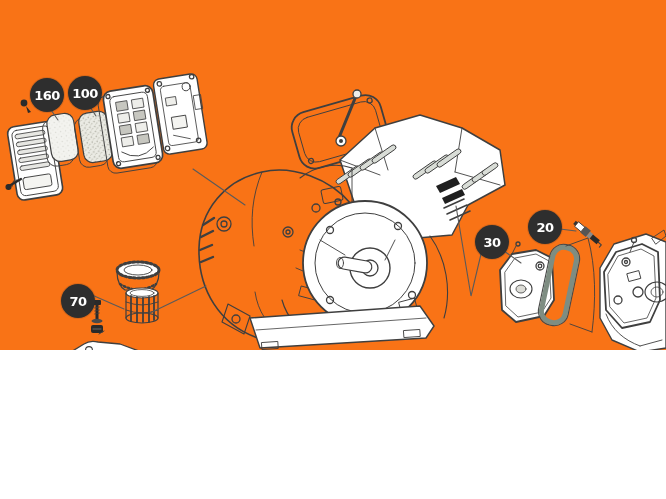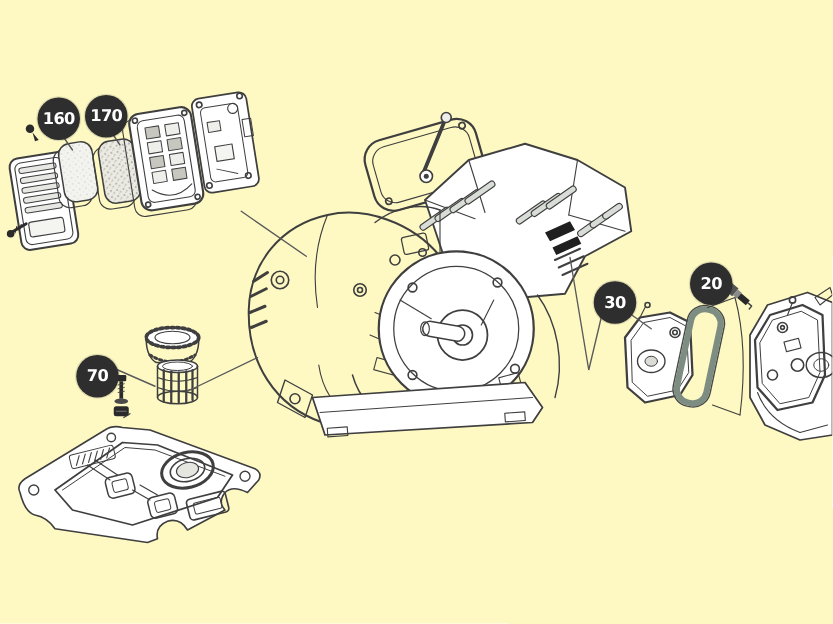--- a/index.html
+++ b/index.html
@@ -1,32 +1,32 @@
 <!DOCTYPE html>
 <html><head>
 <meta charset="utf-8">
 <style>
   html,body{margin:0;padding:0;background:#ffffff;}
   #screenshot{
-    position:relative;width:666px;height:499px;background:#fef9c3;overflow:hidden;
+    position:relative;width:666px;height:350px;background:#f97316;overflow:hidden;
     font-family:"DejaVu Sans","Liberation Sans",sans-serif;
   }
   #screenshot svg{position:absolute;left:0;top:0;}
   .callout{
     position:absolute;width:34px;height:34px;border-radius:50%;
     background:#2e2e2e;color:#ffffff;display:flex;align-items:center;justify-content:center;
     font-weight:bold;font-size:13px;letter-spacing:-0.5px;z-index:5;cursor:pointer;
     box-shadow:0 0 0 1px rgba(46,46,46,0.15);
   }
   .callout span{line-height:1;}
   .c160{left:30px;top:78px;}
   .c170{left:68px;top:76px;}
   .c70{left:61px;top:284px;}
   .c30{left:475px;top:225px;}
-  .c20{left:552px;top:210px;}
+  .c20{left:528px;top:210px;}
 </style>
 </head>
 <body>
 
 <div id="screenshot">
 
 <svg width="666" height="499" viewBox="0 0 666 499">
   <defs>
     <pattern id="stipLight" width="5" height="5" patternUnits="userSpaceOnUse">
       <rect width="5" height="5" fill="#f3f3ef"></rect>
@@ -335,21 +335,21 @@
     <line x1="504" y1="251" x2="521" y2="263"></line>
     <line x1="560" y1="229" x2="576" y2="231"></line>
     <line x1="193" y1="169" x2="245" y2="205"></line>
   </g>
 </svg>
 
   <div class="callout c160">
     <span>160</span>
   </div>
   <div class="callout c170">
-    <span>170</span>
+    <span>100</span>
   </div>
   <div class="callout c70">
     <span>70</span>
   </div>
   <div class="callout c30">
     <span>30</span>
   </div>
   <div class="callout c20">
     <span>20</span>
   </div>

